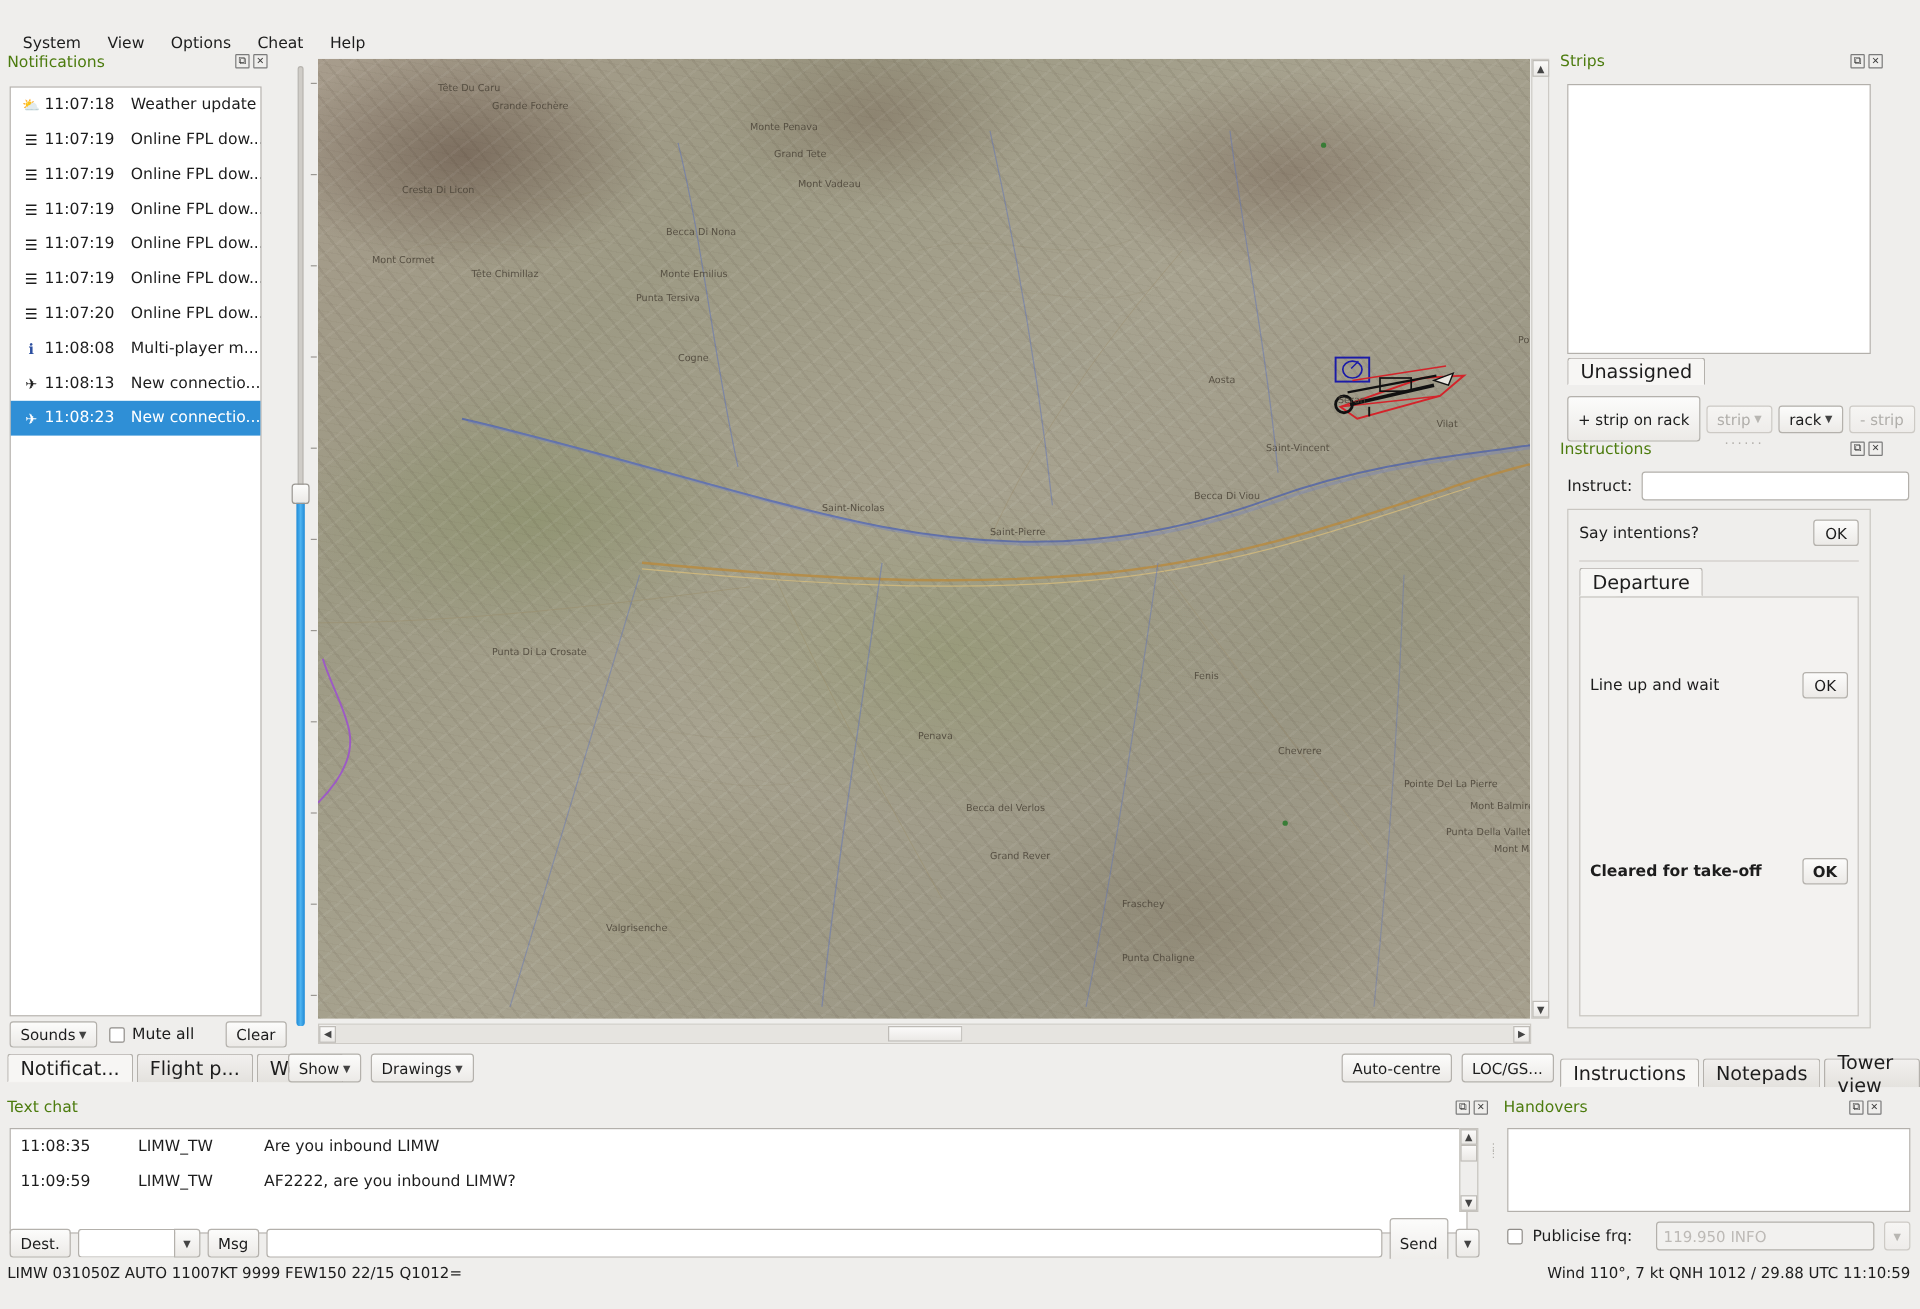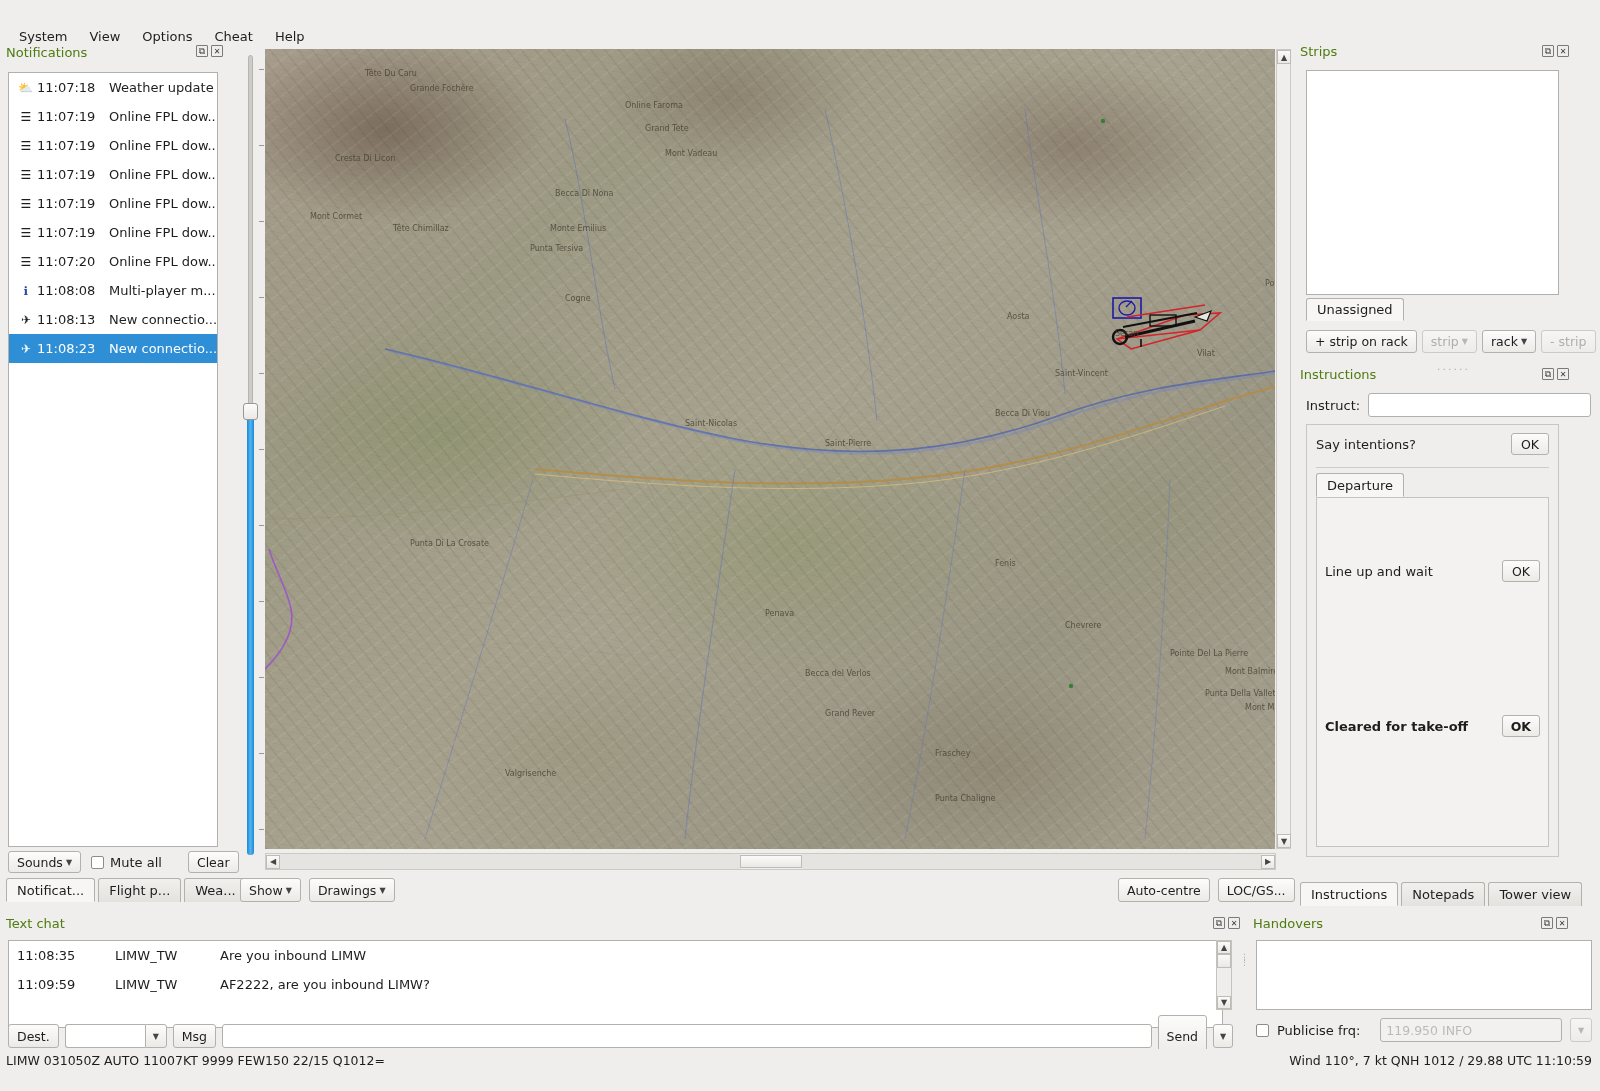--- a/index.html
+++ b/index.html
@@ -63,21 +63,21 @@
     background:#fff; border:1px solid #b3b0ab; border-radius:3px;
     height:24px; font-size:12.5px; padding:0 5px; color:#1d1d1d;
     display:flex; align-items:center;
   }
   .txtfield.dis { background:#f2f1ef; color:#bdbab6; }
   .listbox { background:#fff; border:1px solid #b3b0ab; }
 
   .tab {
     background: linear-gradient(to bottom,#f2f0ee 0%,#e4e2de 100%);
     border:1px solid #b4b1ac; border-bottom:none;
-    border-radius:3px 3px 0 0; font-size:13px;
+    border-radius:3px 3px 0 0; font-size:16px;
     display:flex; align-items:center; justify-content:center;
     padding:0 10px; height:24px;
   }
   .tab.active { background:#f7f6f4; border-bottom:1px solid #f7f6f4; }
 
   .chk {
     width:13px; height:13px; background:#fff; border:1px solid #8f8c88; border-radius:2px;
     display:inline-block;
   }
 
@@ -315,21 +315,21 @@
 
         <circle cx="838" cy="72" r="2.2" fill="#2f7a2f" opacity=".9"></circle>
         <circle cx="806" cy="637" r="2.2" fill="#2f7a2f" opacity=".9"></circle>
       </svg>
       <div id="map-labels">
           <div class="maplabel" style="left: 100px; top: 20px;">Tête Du Caru</div>
           <div class="maplabel" style="left: 145px; top: 35px;">Grande Fochère</div>
           <div class="maplabel" style="left: 70px; top: 105px;">Cresta Di Licon</div>
           <div class="maplabel" style="left: 45px; top: 163px;">Mont Cormet</div>
           <div class="maplabel" style="left: 128px; top: 175px;">Tête Chimillaz</div>
-          <div class="maplabel" style="left: 360px; top: 52px;">Online Faroma</div>
+          <div class="maplabel" style="left: 360px; top: 52px;">Monte Penava</div>
           <div class="maplabel" style="left: 380px; top: 75px;">Grand Tete</div>
           <div class="maplabel" style="left: 400px; top: 100px;">Mont Vadeau</div>
           <div class="maplabel" style="left: 290px; top: 140px;">Becca Di Nona</div>
           <div class="maplabel" style="left: 285px; top: 175px;">Monte Emilius</div>
           <div class="maplabel" style="left: 265px; top: 195px;">Punta Tersiva</div>
           <div class="maplabel" style="left: 300px; top: 245px;">Cogne</div>
           <div class="maplabel" style="left: 742px; top: 263px;">Aosta</div>
           <div class="maplabel" style="left: 790px; top: 320px;">Saint-Vincent</div>
           <div class="maplabel" style="left: 932px; top: 300px;">Vilat</div>
           <div class="maplabel" style="left: 850px; top: 280px;">Seran</div>
@@ -388,21 +388,21 @@
       <div class="dbtn f"></div>
       <div class="dbtn x"></div>
     </div>
 
     <div class="listbox" style="position:absolute; left:9px; top:70px; width:253px; height:225px;"></div>
     <div style="position:absolute; left:9px; top:298px; display:flex;">
       <div class="tab active" style="height:23px;">Unassigned</div>
     </div>
 
     <div style="position:absolute; left:9px; top:330px; display:flex; gap:5px; align-items:center;">
-      <div class="btn" style="height:23px;">+ strip on rack</div>
+      <div class="btn" style="height:38px;">+ strip on rack</div>
       <div class="btn disabled" style="height:23px;">
         <span>strip</span>
         <span class="caret">▼</span>
       </div>
       <div class="btn" style="height:23px;">
         <span>rack</span>
         <span class="caret">▼</span>
       </div>
       <div class="btn disabled" style="height:23px;">- strip</div>
     </div>

